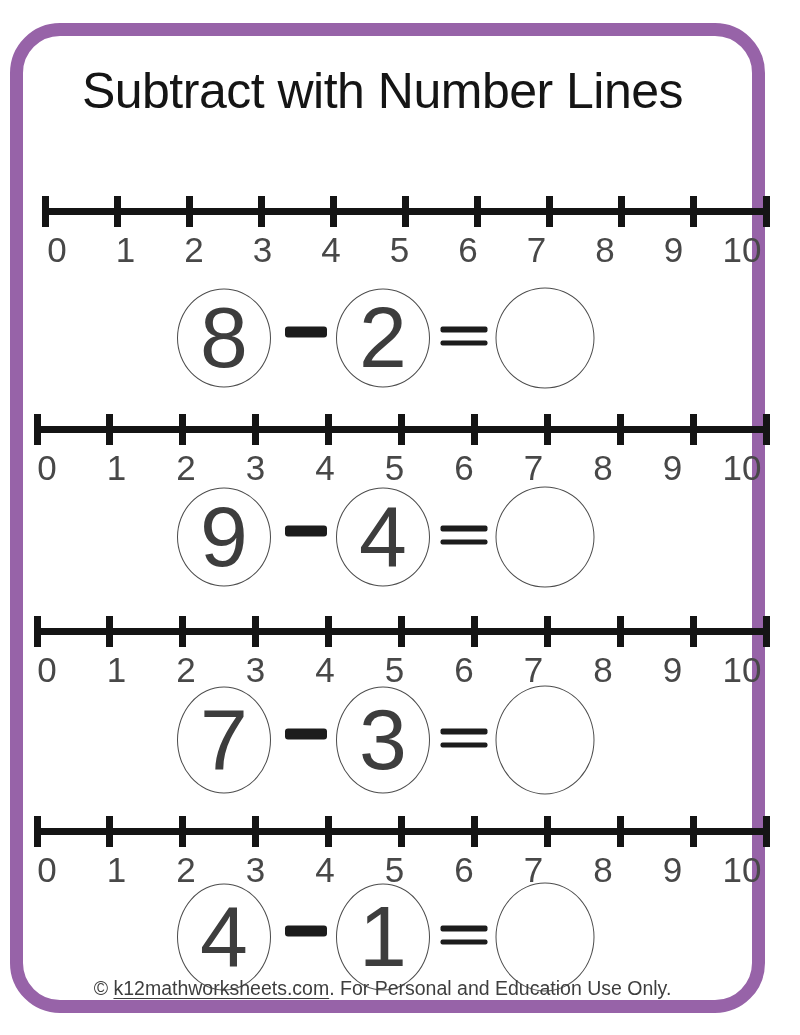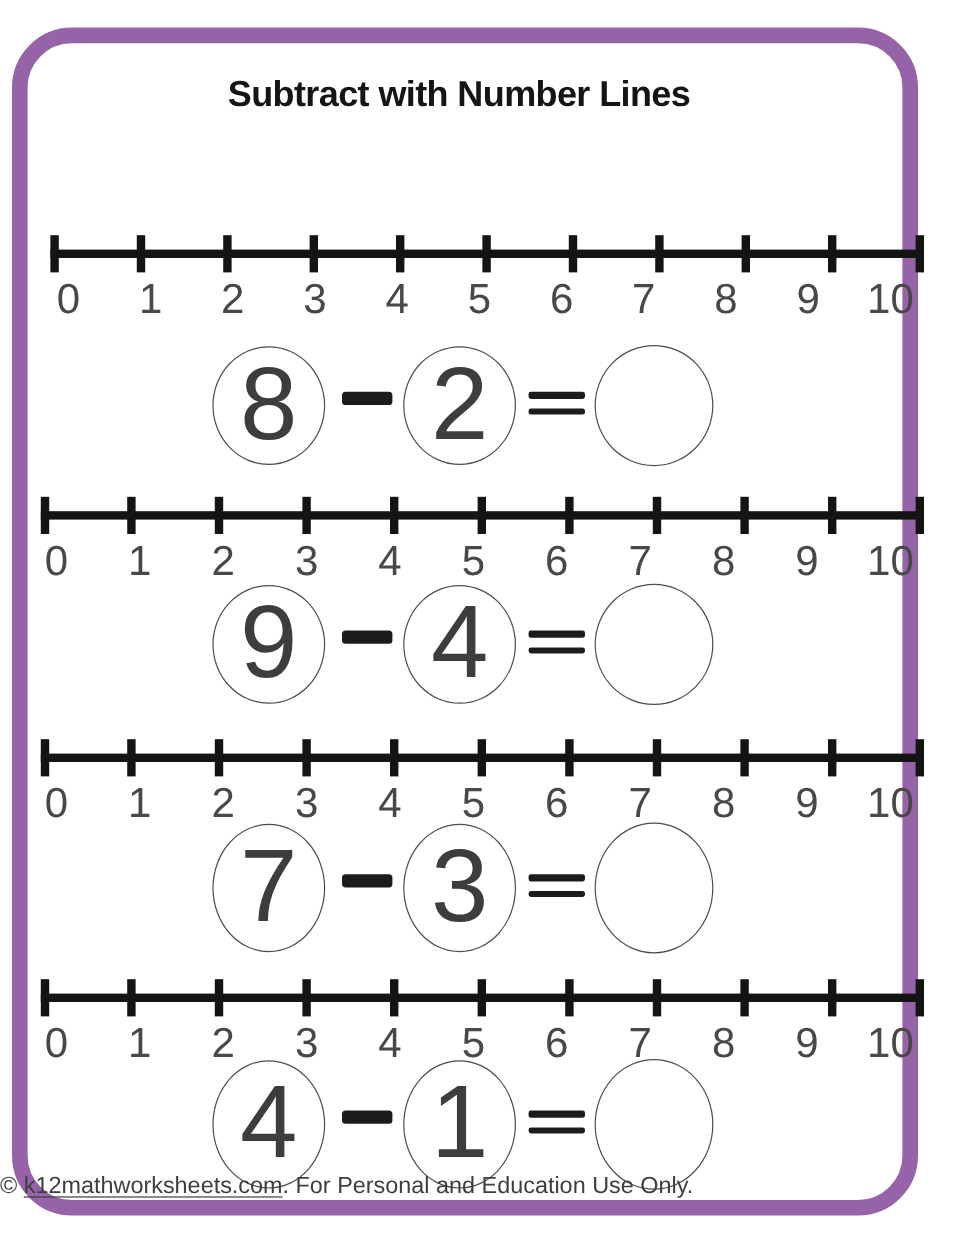--- a/index.html
+++ b/index.html
@@ -21,22 +21,22 @@
     border-radius: 50px;
     z-index: 1;
   }
   
   .title {
     position: absolute;
     left: 0; top: 62px;
     width: 765px;
     margin: 0;
     text-align: center;
-    font-size: 30px;
-    font-weight: 700;
+    font-size: 50px;
+    font-weight: 400;
     letter-spacing: -0.5px;
     color: #151515;
     z-index: 2;
   }
   .subtitle {
     position: absolute;
     left: 0; top: 120px;
     width: 765px;
     margin: 0;
     text-align: center;
@@ -94,21 +94,21 @@
     display: flex;
     flex-direction: column;
     justify-content: space-between;
   }
   .p-equals .bar { width: 100%; height: 5.5px; background: #1c1c1c; border-radius: 2px; }
   
   .footer {
     position: absolute;
     left: 0; top: 977px;
     width: 765px;
-    text-align: left;
+    text-align: center;
     font-size: 19.5px;
     color: #3e3e3e;
     z-index: 3;
   }
   .footer a {
     color: #3e3e3e;
     text-decoration: underline;
     text-underline-offset: 3px;
   }
 </style>

